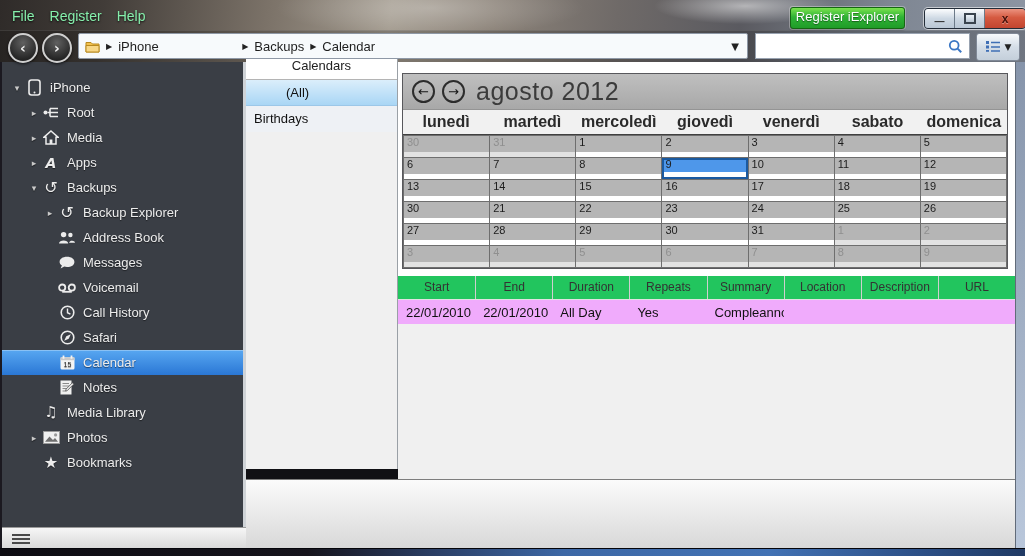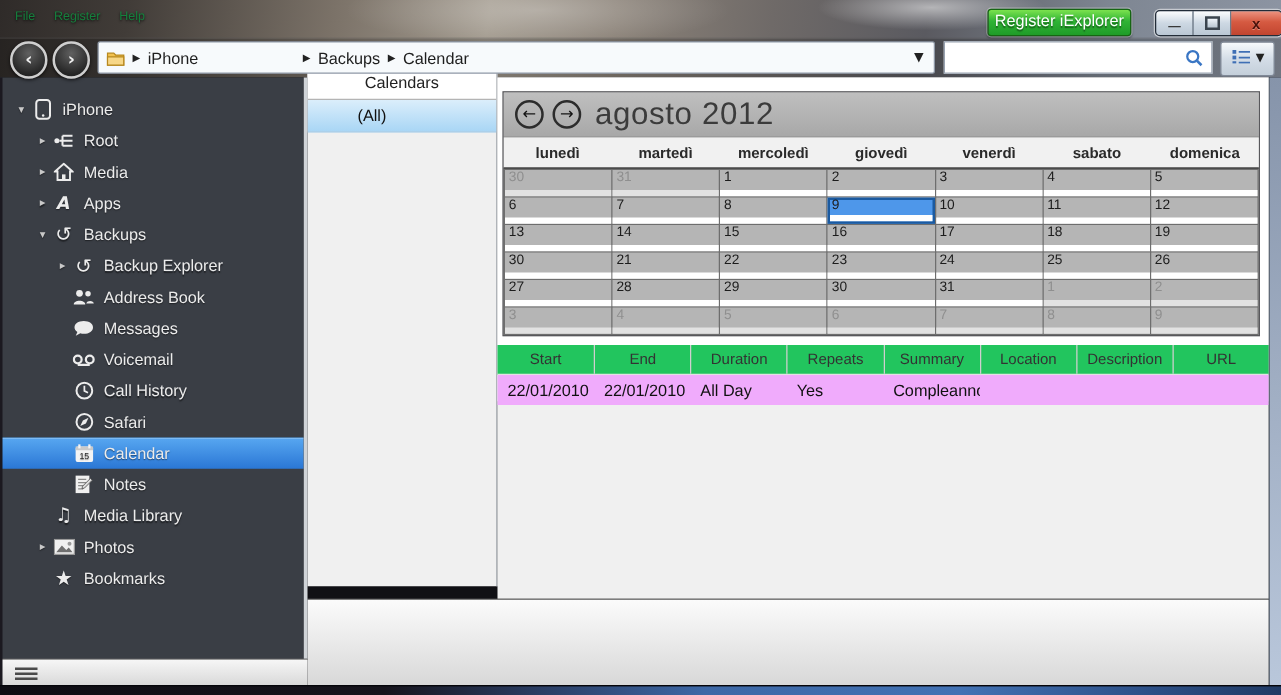--- a/index.html
+++ b/index.html
@@ -7,21 +7,21 @@
   .window{position:relative;width:1025px;height:556px;overflow:hidden;background:#101014;}
 
   
   .chrome{position:absolute;top:0;left:0;width:1025px;height:62px;
     background:
       radial-gradient(ellipse 130px 26px at 745px 6px, rgba(255,255,255,.55), transparent 70%),
       radial-gradient(ellipse 220px 40px at 430px 8px, rgba(255,255,255,.28), transparent 70%),
       linear-gradient(97deg,#2f2b29 0%,#413c38 10%,#7b7268 26%,#a29a8e 38%,#8b8278 48%,#6f6a68 60%,#5a5a60 72%,#7e8692 86%,#8d95a3 100%);}
   .navshade{position:absolute;top:30px;left:0;width:1025px;height:32px;background:rgba(10,8,8,.22);border-top:1px solid rgba(255,255,255,.10);}
   .menubar{position:absolute;top:8px;left:12px;display:flex;gap:15px;z-index:5;}
-  .menu-item{color:#15803d;font-size:10px;text-shadow:0 1px 2px rgba(0,0,0,.85);cursor:default;text-align:center;}
+  .menu-item{color:#86efac;font-size:14px;text-shadow:0 1px 2px rgba(0,0,0,.85);cursor:default;text-align:center;}
   .register-btn{position:absolute;left:790px;top:7px;width:113px;height:20px;z-index:5;
     background:linear-gradient(#7be24e,#2fb335 45%,#1f9c28);border:1px solid #156612;border-radius:3px;
     color:#fff;font-size:13px;line-height:18px;text-align:center;text-shadow:0 1px 1px rgba(0,0,0,.45);
     box-shadow:0 0 0 1px rgba(255,255,255,.35),0 1px 2px rgba(0,0,0,.4);}
   .win-controls{position:absolute;left:924px;top:8px;height:19px;display:flex;z-index:5;border:1px solid #222c38;border-radius:4px;overflow:hidden;box-shadow:0 0 0 1px rgba(255,255,255,.55);}
   .wc{width:29px;height:19px;display:flex;align-items:center;justify-content:center;background:linear-gradient(#fcfdfe,#cdd8e3 50%,#bac7d4);border-right:1px solid #6c7a88;}
   .wc:last-child{border-right:none;width:40px;background:linear-gradient(#ec9380,#d55a41 45%,#c24530);}
   .wc-glyph{font-size:10px;color:#333;font-weight:bold;line-height:1;}
   .wc-min .wc-glyph{transform:translateY(3px);}
   .wc-max .wc-glyph{width:8px;height:7px;border:2px solid #3a444e;background:linear-gradient(#eef4fa,#b9c6d2);}
@@ -75,21 +75,21 @@
   .mid-row{height:26px;line-height:26px;padding-left:8px;font-size:13px;color:#111;background:#eef1f5;}
   .mid-row.sel{background:linear-gradient(#dbeefb,#a9d6f5);border-bottom:1px solid #9cc7e8;box-sizing:border-box;padding-left:40px;}
 
   
   .main{position:absolute;left:398px;top:62px;width:617px;height:417px;background:#f0f0f0;}
   .white-zone{position:absolute;top:0;left:0;width:617px;height:259px;background:#fff;}
   .cal-widget{position:absolute;left:4px;top:11px;width:604px;border:1px solid #58585c;background:#b5b5b5;}
   .cal-head{height:35px;background:linear-gradient(#bfbfbf,#a8a8a8);display:flex;align-items:center;padding-left:9px;border-bottom:1px solid #949494;}
   .cal-nav{width:19px;height:19px;border-radius:50%;border:2px solid #2c2c2c;display:flex;align-items:center;justify-content:center;font-size:13px;color:#111;margin-right:7px;font-family:"DejaVu Sans",sans-serif;background:transparent;line-height:1;}
   .cal-title{font-size:25px;color:#3b3b3b;font-weight:300;margin-left:4px;letter-spacing:.5px;}
-  .cal-days{display:grid;grid-template-columns:repeat(7,1fr);height:24px;background:#f1f1f1;align-items:center;text-align:center;font-size:12px;font-weight:600;color:#2a2a2a;}
+  .cal-days{display:grid;grid-template-columns:repeat(7,1fr);height:24px;background:#f1f1f1;align-items:center;text-align:center;font-size:16px;font-weight:600;color:#2a2a2a;}
   .cal-grid{display:grid;grid-template-columns:repeat(7,1fr);grid-auto-rows:21px;gap:1px;background:#6e6e6e;border-top:1px solid #404040;padding:1px;}
   .cell{position:relative;background:#b5b5b5;}
   .cell .num{position:absolute;top:0;left:3px;font-size:11px;color:#1c1c1c;}
   .cell .strip{position:absolute;left:0;right:0;bottom:0;height:5px;background:#fff;}
   .cell.muted .num{color:#8f8f8f;}
   .cell.muted .strip{background:#e2e2e2;}
   .cell.sel{background:#4e97ea;box-shadow:inset 0 0 0 2px #1b5aa0;}
   .cell.sel .strip{left:2px;right:2px;bottom:2px;}
 
   .events{position:absolute;left:0;top:214px;width:617px;}
@@ -326,20 +326,21 @@
         </span>
         <span class="slabel">Bookmarks</span>
       </div>
     </div>
   <div class="side-sep"></div>
 
   <div class="mid">
     <div class="mid-header">Calendars</div>
     <div id="mid-rows">
         <div class="mid-row sel">(All)</div>
+        <div class="mid-row">Birthdays</div>
       </div>
   </div>
 
   <div class="main">
     <div class="white-zone"></div>
 
     <div class="cal-widget">
       <div class="cal-head">
         <div class="cal-nav">
             <span>←</span>

